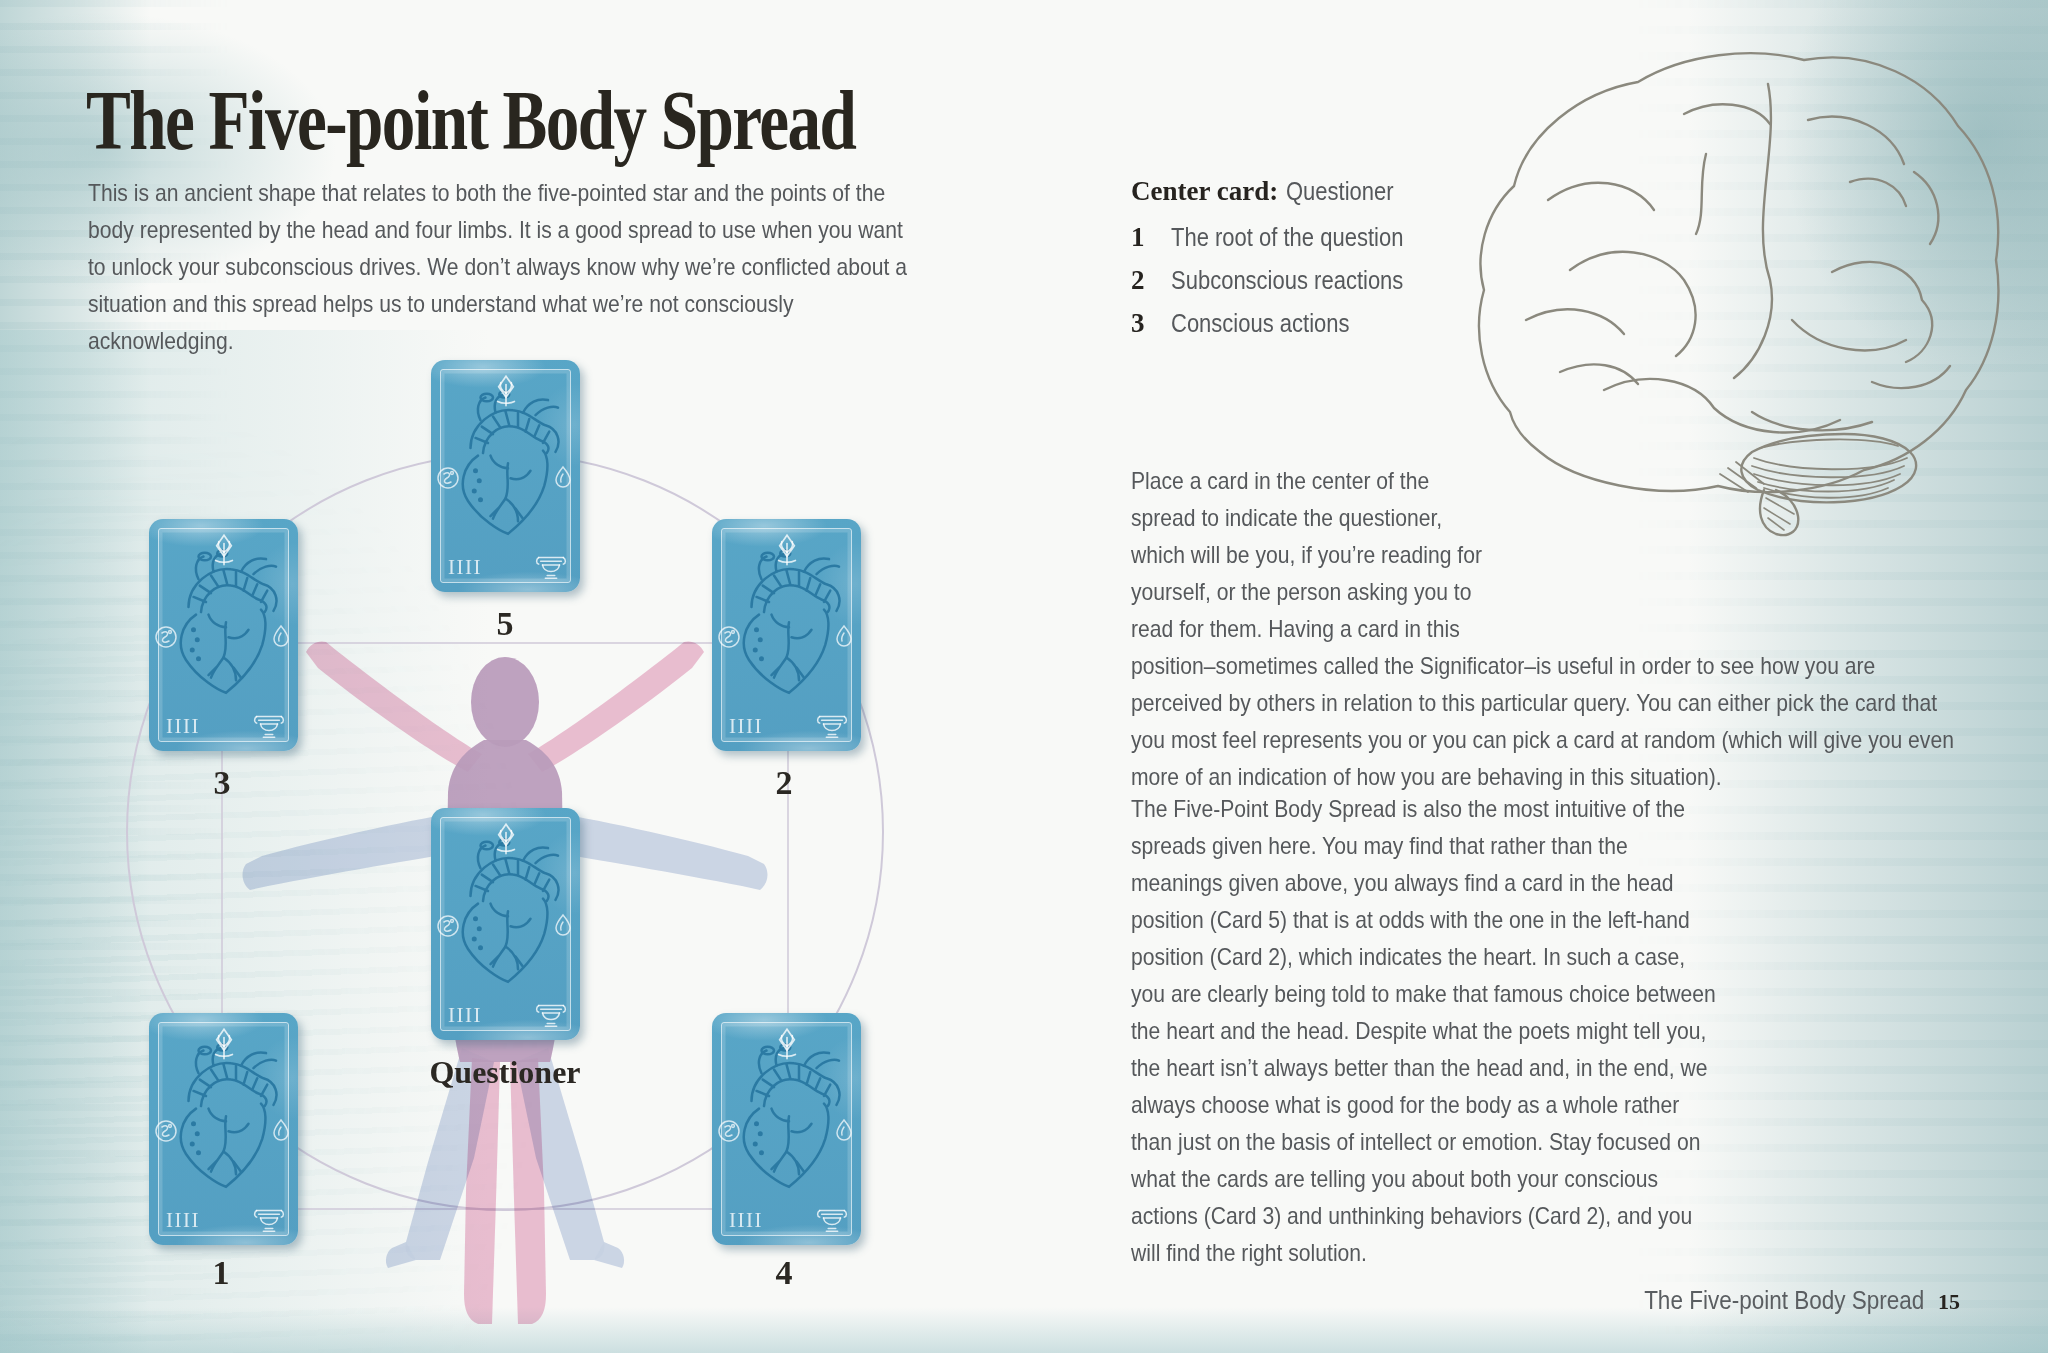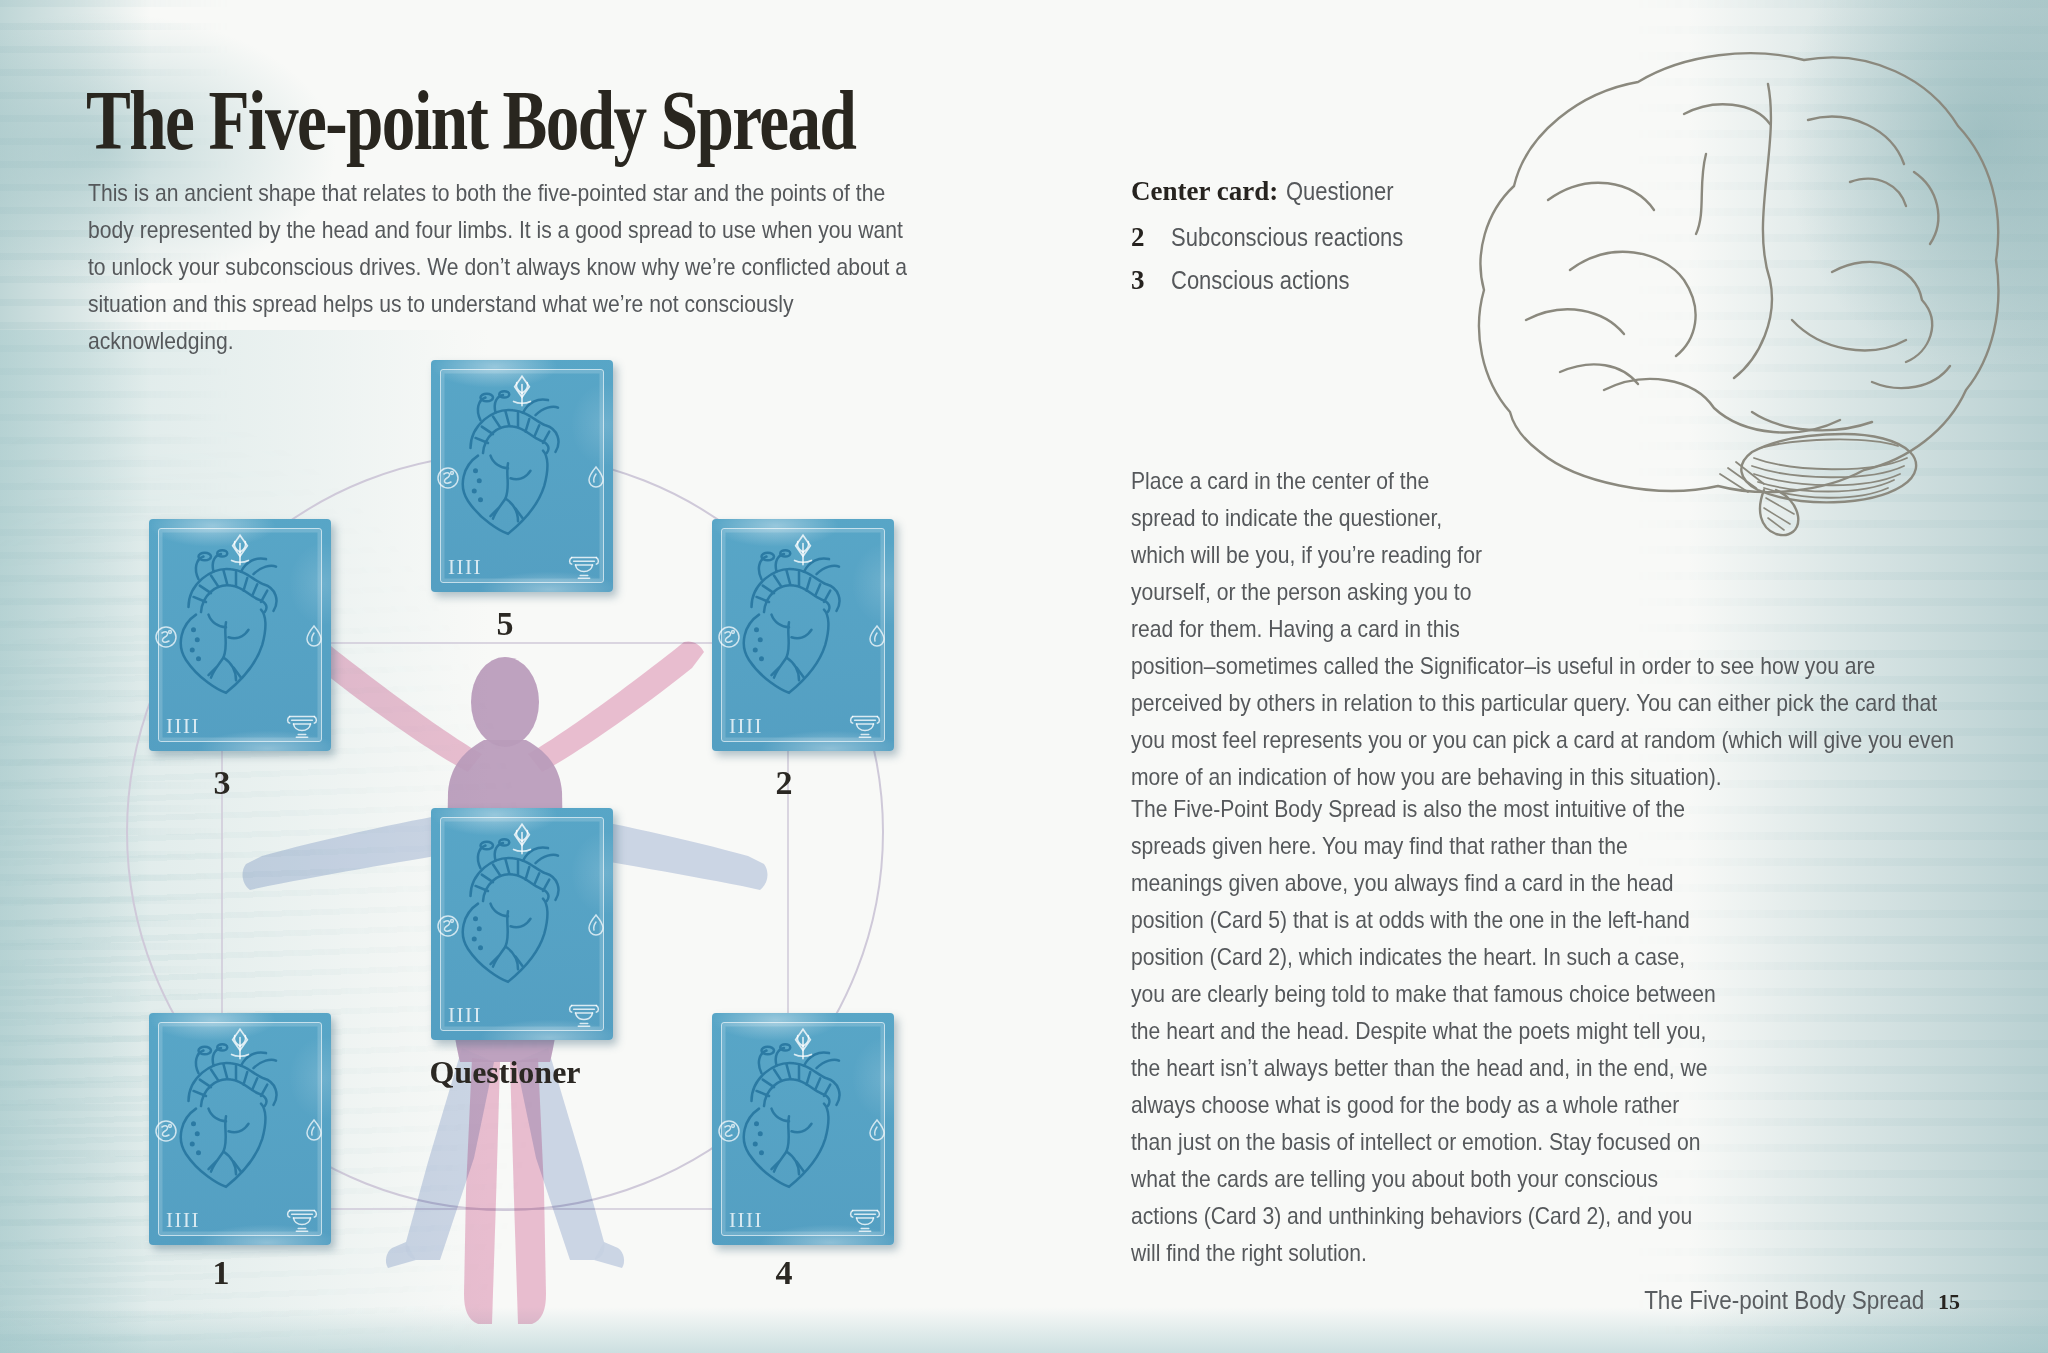--- a/index.html
+++ b/index.html
@@ -48,27 +48,27 @@
   .keylabel{display:inline-block;font-size:25px;color:#55585b;transform:scaleX(.88);transform-origin:0 50%;}
   .keytitle{font-family:"Liberation Serif",serif;font-weight:700;font-size:27px;color:#26231f;text-align:center;}
   .keyvalue{display:inline-block;font-size:25px;color:#55585b;transform:scaleX(.88);transform-origin:0 50%;margin-left:8px;}
   .footer{right:88px;top:1286px;white-space:nowrap;text-align:right;}
   .footer-chapter{display:inline-block;font-size:25px;color:#5a5e61;transform:scaleX(.9);transform-origin:100% 50%;
     vertical-align:baseline;margin-right:14px;}
   .footer-page{font-family:"Liberation Serif",serif;font-weight:700;font-size:22px;color:#26231f;}
   
   .diagram-svg{left:60px;top:330px;width:900px;height:1023px;}
   .brain-svg{left:1452px;top:22px;width:560px;height:520px;}
-  .card{position:absolute;width:149px;height:232px;border-radius:4px;
+  .card{position:absolute;width:149px;height:232px;border-radius:14px;
     background:
       radial-gradient(90px 30px at 35% 3%,rgba(255,255,255,.38),rgba(255,255,255,0) 70%),
       radial-gradient(100px 26px at 65% 99%,rgba(255,255,255,.34),rgba(255,255,255,0) 70%),
       radial-gradient(50px 60px at 96% 28%,rgba(255,255,255,.14),rgba(255,255,255,0) 70%),
       linear-gradient(176deg,#58a6c7,#549fc2);
-    box-shadow:4px 5px 9px rgba(45,90,112,.35);padding-left:33px;}
+    box-shadow:4px 5px 9px rgba(45,90,112,.35);}
   .card-border{position:absolute;left:9px;top:9px;right:9px;bottom:9px;
     border:1.5px solid rgba(255,255,255,.66);border-radius:3px;box-shadow:inset 0 0 0 3.5px rgba(255,255,255,.16);}
   .card-art{position:absolute;left:12px;top:30px;width:125px;height:164px;}
   .card-emblem{position:absolute;left:50%;top:12px;width:42px;height:42px;transform:translateX(-50%);}
   .glyph-l{position:absolute;left:3px;top:104px;width:28px;height:28px;}
   .glyph-r{position:absolute;right:3px;top:104px;width:28px;height:28px;}
   .card-roman{position:absolute;left:17px;bottom:14px;font-family:"Liberation Serif",serif;
     font-size:21px;color:rgba(255,255,255,.78);letter-spacing:1.5px;line-height:1;}
   .card-cup{position:absolute;right:12px;bottom:11px;width:34px;height:30px;}
   .card-label{position:absolute;transform:translateX(-50%);font-family:"Liberation Serif",serif;
@@ -332,20 +332,21 @@
   <div class="abs card-label" style="left:784px;top:766px">2</div>
   <div class="abs card-label q" style="left:505px;top:1056px">Questioner</div>
   <div class="abs card-label" style="left:221px;top:1256px">1</div>
   <div class="abs card-label" style="left:784px;top:1256px">4</div>
 
   <h1 class="abs title" style="margin:0">The Five-point Body Spread</h1>
   <p class="abs bodytext intro sans-squeeze" style="margin:0">This is an ancient shape that relates to both the five-pointed star and the points of the body represented by the head and four limbs. It is a good spread to use when you want to unlock your subconscious drives. We don’t always know why we’re conflicted about a situation and this spread helps us to understand what we’re not consciously acknowledging.</p>
 
   <div class="abs keyblock">
     <div class="keyrow first"><span class="keytitle">Center card:</span><span class="keyvalue">Questioner</span></div>
+    <div class="keyrow"><span class="keynum">1</span><span class="keylabel">The root of the question</span></div>
     <div class="keyrow"><span class="keynum">2</span><span class="keylabel">Subconscious reactions</span></div>
     <div class="keyrow"><span class="keynum">3</span><span class="keylabel">Conscious actions</span></div>
   </div>
 
   <p class="abs bodytext p1 sans-squeeze" style="margin:0">
     <span class="float-sp spA"></span>
     <span class="float-sp spB"></span>
     <span>Place a card in the center of the spread to indicate the questioner, which will be you, if you’re reading for yourself, or the person asking you to read for them. Having a card in this position–sometimes called the Significator–is useful in order to see how you are perceived by others in relation to this particular query. You can either pick the card that you most feel represents you or you can pick a card at random (which will give you even more of an indication of how you are behaving in this situation).</span>
   </p>
   <p class="abs bodytext p2 sans-squeeze" style="margin:0">The Five-Point Body Spread is also the most intuitive of the spreads given here. You may find that rather than the meanings given above, you always find a card in the head position (Card 5) that is at odds with the one in the left-hand position (Card 2), which indicates the heart. In such a case, you are clearly being told to make that famous choice between the heart and the head. Despite what the poets might tell you, the heart isn’t always better than the head and, in the end, we always choose what is good for the body as a whole rather than just on the basis of intellect or emotion. Stay focused on what the cards are telling you about both your conscious actions (Card 3) and unthinking behaviors (Card 2), and you will find the right solution.</p>

